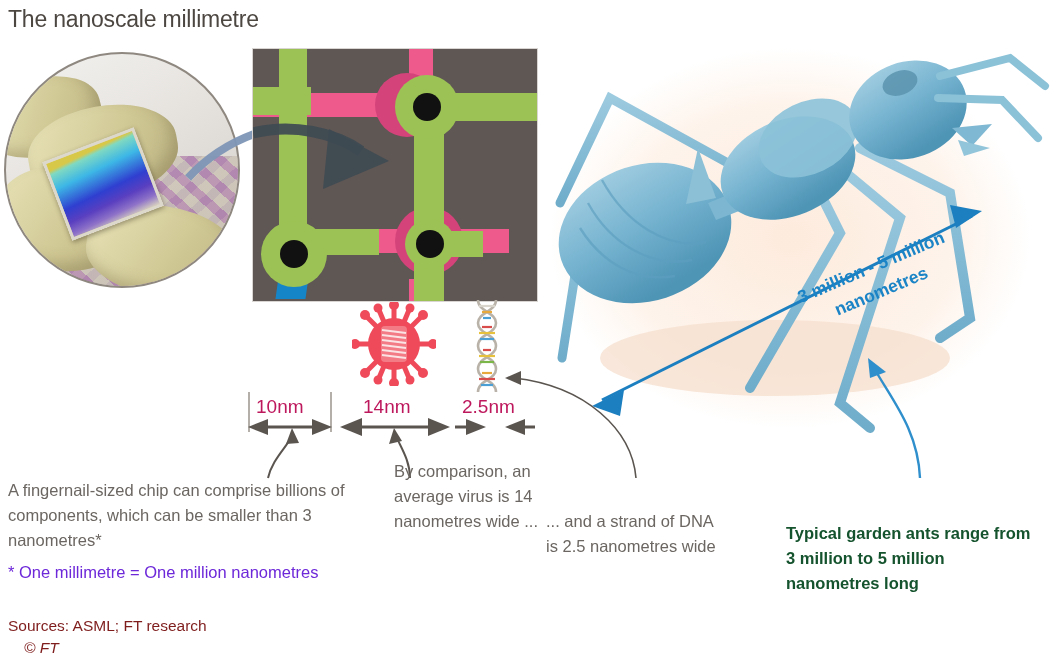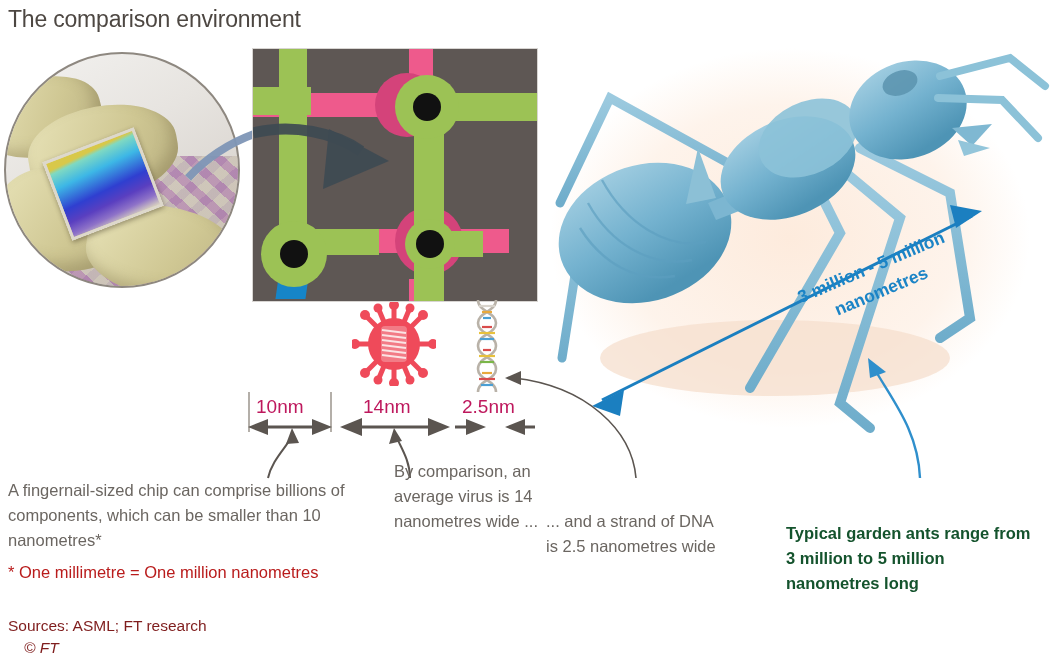--- a/index.html
+++ b/index.html
@@ -78,37 +78,37 @@
   
   .measure-svg{position:absolute;left:0;top:0;width:1052px;height:672px;pointer-events:none;}
   .mlabel{position:absolute;font-size:19px;color:#be185d;white-space:nowrap;}
 
   
   .cap{position:absolute;font-size:16.5px;line-height:25px;color:#6b6661;}
   .cap-a{left:8px;top:478px;width:340px;}
   .cap-b{left:382px;top:459px;width:180px;margin-left:12px;}
   .cap-c{left:546px;top:485px;width:180px;margin-top:24px;}
   .cap-blue{left:786px;top:486px;width:250px;font-weight:bold;color:#14532d;line-height:25px;margin-top:35px;}
-  .footnote{position:absolute;left:8px;top:563px;font-size:16.5px;color:#b91c1c;}
+  .footnote{position:absolute;left:8px;top:563px;font-size:16.5px;color:#6d28d9;}
   .sources{position:absolute;left:8px;top:615px;font-size:15.5px;color:#7f1d1d;line-height:22px;}
   .copy{font-style:italic;margin-left:16px;}
 
   .ant-label{
     position:absolute;left:760px;top:300px;width:230px;
     font-size:17.5px;font-weight:bold;color:#1b84c6;
     transform:rotate(-23deg);transform-origin:0 0;
     line-height:26px;text-align:center;white-space:pre-line;
   }
 </style>
 </head>
 <body>
 
 <div class="root">
 
-  <div class="title">The comparison environment</div>
+  <div class="title">The nanoscale millimetre</div>
 
   <div class="chip-circle">
     <div class="wafer"></div>
     <div class="finger f1"></div>
     <div class="finger f2"></div>
     <div class="finger f3"></div>
     <div class="finger f4"></div>
     <div class="chip-die"></div>
   </div>
 
@@ -310,21 +310,21 @@
     <polygon points="505,378 521,371 521,385" fill="#5b5550"></polygon>
 
     <path d="M920,478 C918,430 892,400 874,368" stroke="#2f8fcc" stroke-width="2.4" fill="none"></path>
     <polygon points="868,358 886,372 870,378" fill="#2f8fcc"></polygon>
   </svg>
 
   <div class="mlabel" style="left:256px;top:396px;">10nm</div>
   <div class="mlabel" style="left:363px;top:396px;">14nm</div>
   <div class="mlabel" style="left:462px;top:396px;">2.5nm</div>
 
-  <div class="cap cap-a">A fingernail-sized chip can comprise billions of components, which can be smaller than 10 nanometres*</div>
+  <div class="cap cap-a">A fingernail-sized chip can comprise billions of components, which can be smaller than 3 nanometres*</div>
   <div class="cap cap-b">By comparison, an average virus is 14 nanometres wide ...</div>
   <div class="cap cap-c">... and a strand of DNA is 2.5 nanometres wide</div>
   <div class="cap cap-blue">Typical garden ants range from 3 million to 5 million nanometres long</div>
 
   <div class="footnote">* One millimetre = One million nanometres</div>
 
   <div class="sources">
     <div>Sources: ASML; FT research</div>
     <div class="copy">© FT</div>
   </div>

